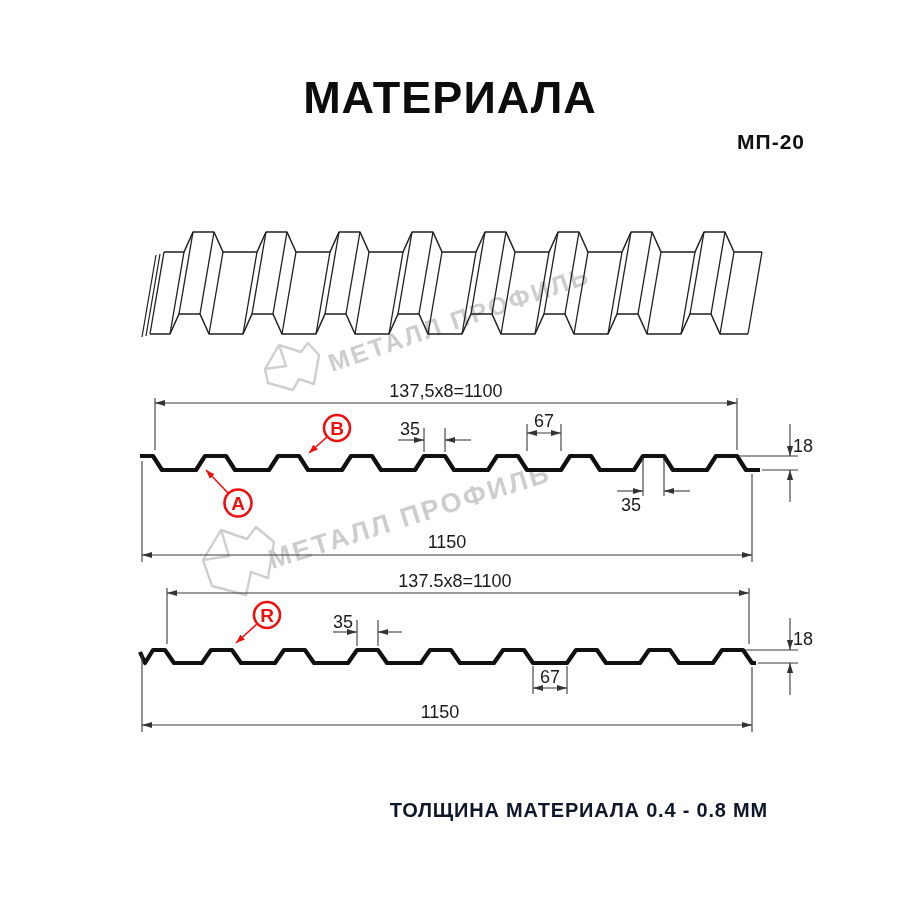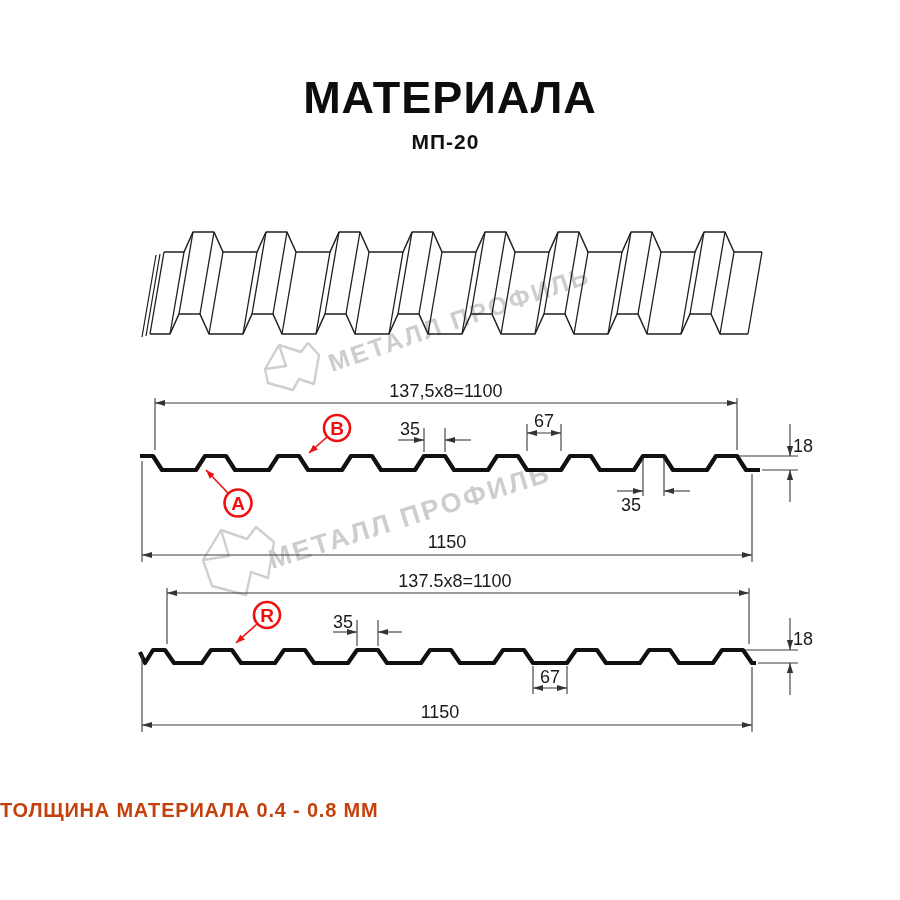--- a/index.html
+++ b/index.html
@@ -1,23 +1,23 @@
 <!DOCTYPE html>
 <html><head>
 <meta charset="utf-8">
 <style>
   html,body{margin:0;padding:0;background:#fff;}
   .page{position:relative;width:900px;height:900px;background:#ffffff;overflow:hidden;
         font-family:"Liberation Sans",sans-serif;}
   .title{position:absolute;left:0;top:72px;width:900px;text-align:center;
          font-size:45px;font-weight:800;letter-spacing:1px;color:#0d0d0d;}
-  .subtitle{position:absolute;left:0;top:130px;width:805px;text-align:center;
-            font-size:21px;font-weight:600;letter-spacing:1px;color:#111;padding-left:43px;}
-  .footer-note{position:absolute;left:0;top:799px;width:768px;text-align:left;
-               font-size:20px;font-weight:600;letter-spacing:0.8px;color:#c2410c;}
+  .subtitle{position:absolute;left:0;top:130px;width:805px;text-align:right;
+            font-size:21px;font-weight:600;letter-spacing:1px;color:#111;}
+  .footer-note{position:absolute;left:0;top:799px;width:768px;text-align:right;
+               font-size:20px;font-weight:600;letter-spacing:0.8px;color:#0f172a;}
   svg{position:absolute;left:0;top:0;}
   .dimtxt{font-family:"Liberation Sans",sans-serif;font-size:18px;fill:#1a1a1a;}
   .callout-letter{font-family:"Liberation Sans",sans-serif;font-size:19px;font-weight:bold;}
   .wm-text{font-family:"Liberation Sans",sans-serif;font-weight:bold;}
 </style>
 </head>
 <body>
 
 <div class="page">
 

